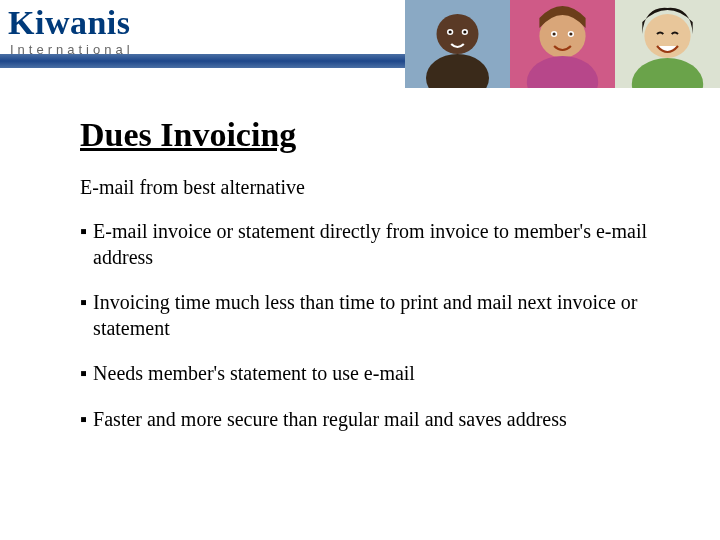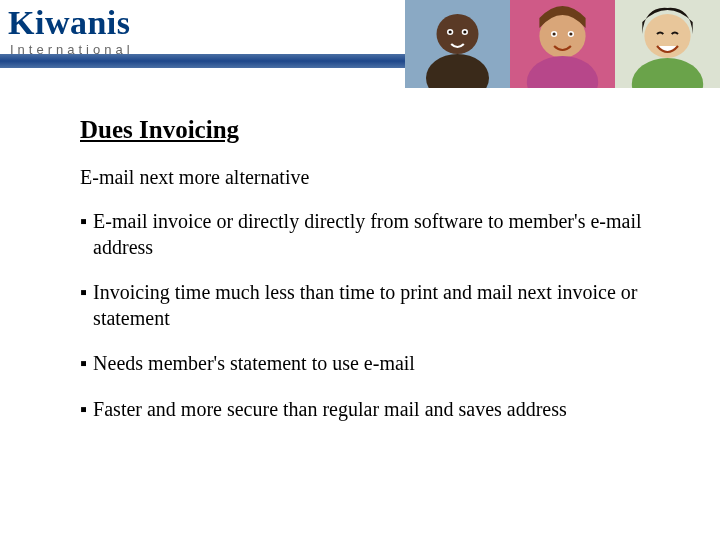--- a/index.html
+++ b/index.html
@@ -58,21 +58,21 @@
     flex: 1;
     display: flex;
     align-items: center;
     justify-content: center;
   }
   .photo svg { width: 100%; height: 100%; display:block; }
   .content {
     padding: 28px 70px 0 80px;
   }
   .title {
-    font-size: 25px;
+    font-size: 34px;
     font-weight: bold;
     text-decoration: underline;
     margin-bottom: 22px;
   }
   .subtitle {
     font-size: 20px;
     margin-bottom: 20px;
   }
   .bullet-list {
     font-size: 20px;
@@ -134,26 +134,26 @@
         <path d="M40 34 Q43 31 46 34" stroke="#1a1410" stroke-width="2" fill="none"></path>
         <path d="M54 34 Q57 31 60 34" stroke="#1a1410" stroke-width="2" fill="none"></path>
         <path d="M40 46 Q50 58 60 46" stroke="#9a3a12" stroke-width="2" fill="#fff"></path>
       </svg>
     </div>
   </div>
 </div>
 
 <div class="content">
   <div class="title">Dues Invoicing</div>
-  <div class="subtitle">E-mail next more alternative</div>
+  <div class="subtitle">E-mail from best alternative</div>
 
   <div class="bullet-list">
     <div class="bullet">
       <span class="bullet-marker">▪</span>
-      <span class="bullet-text">E-mail invoice or directly directly from software to member's e-mail address</span>
+      <span class="bullet-text">E-mail invoice or statement directly from invoice to member's e-mail address</span>
     </div>
     <div class="bullet">
       <span class="bullet-marker">▪</span>
       <span class="bullet-text">Invoicing time much less than time to print and mail next invoice or statement</span>
     </div>
     <div class="bullet">
       <span class="bullet-marker">▪</span>
       <span class="bullet-text">Needs member's statement to use e-mail</span>
     </div>
     <div class="bullet">

